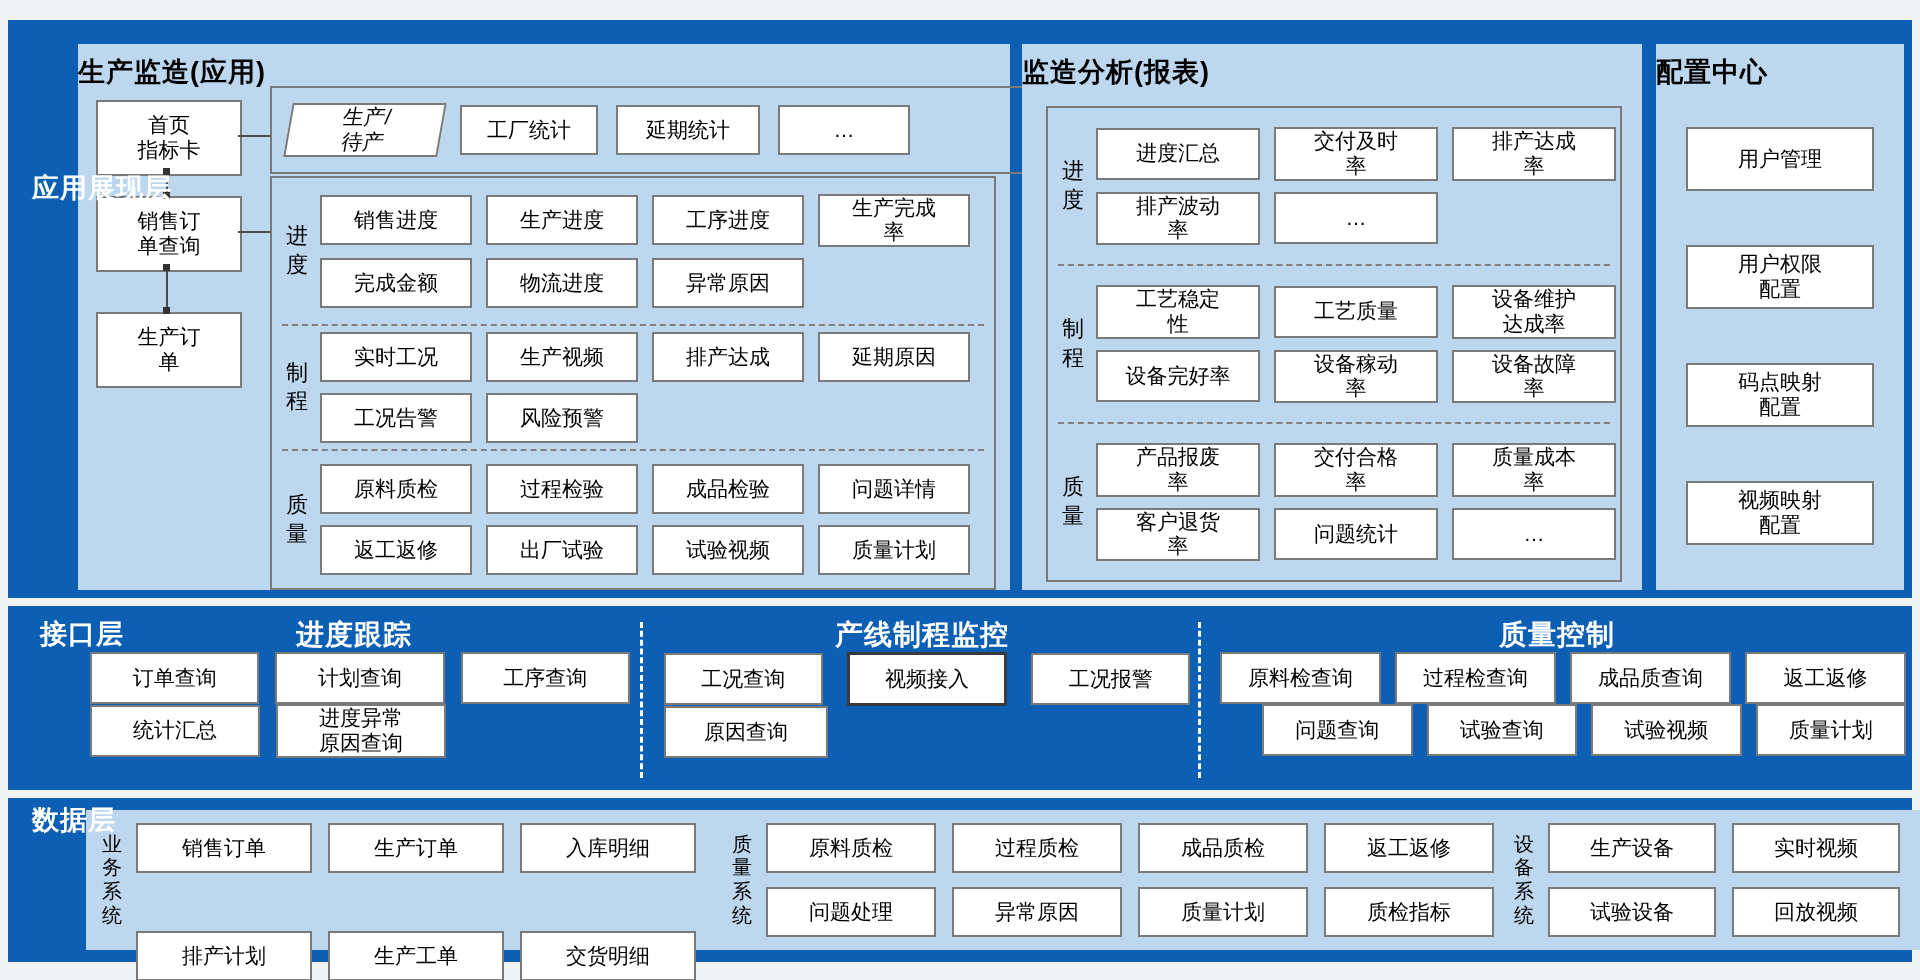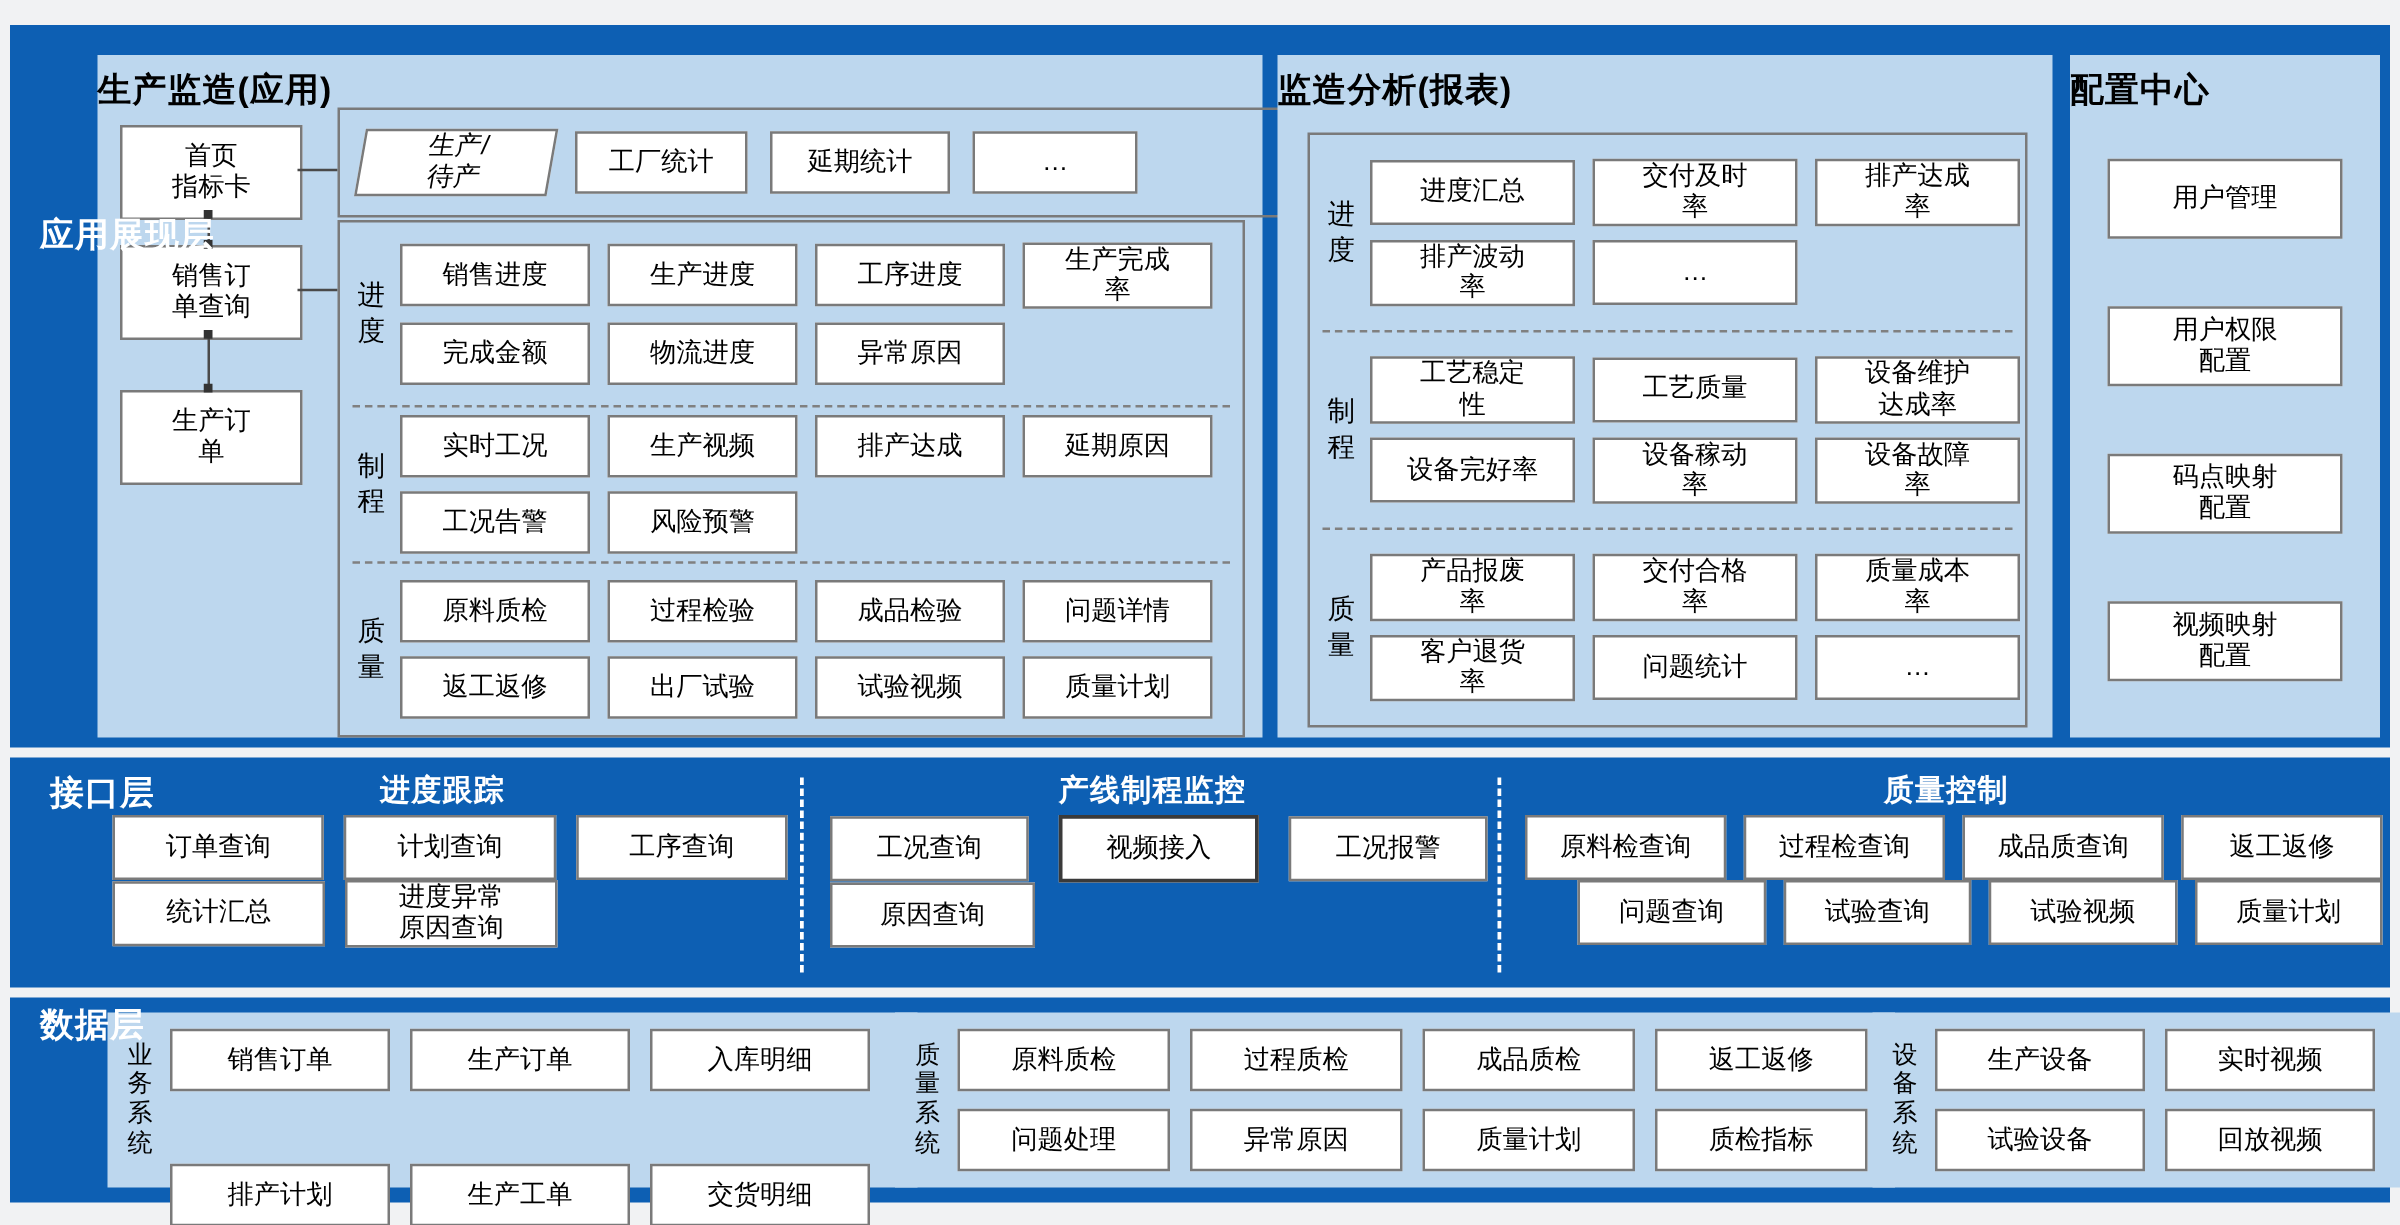--- a/index.html
+++ b/index.html
@@ -51,21 +51,21 @@
   #cfg-list{position:absolute;top:56px;left:0;right:0;bottom:18px;display:flex;flex-direction:column;
             align-items:center;justify-content:space-around;}
   #cfg-list .box{width:184px;min-height:60px;}
 
   
   #if-label{left:32px;top:10px;}
   .if-group{position:absolute;top:10px;bottom:8px;}
   #ifg0{left:70px;width:552px;}
   #ifg1{left:646px;width:536px;}
   #ifg2{left:1200px;width:698px;}
-  .if-title{text-align:center;color:#fff;font-weight:bold;font-size:24px;height:36px;letter-spacing:1px;}
+  .if-title{text-align:center;color:#fff;font-weight:bold;font-size:28px;height:36px;letter-spacing:1px;}
   .if-rows{display:flex;flex-direction:column;padding-left:12px;}
   .if-rows .row{gap:16px;}
   .if-rows .box{width:166px;min-height:48px;}
   #ifg1 .if-rows{padding-left:10px;}
   #ifg1 .box{width:160px;}
   #ifg1 .row{gap:24px;}
   #ifg2 .box{width:160px;}
   #ifg2 .row{gap:14px;}
   #ifg2 .row2{margin-left:42px;}
   #ifg2 .row2 .box{width:152px;}

